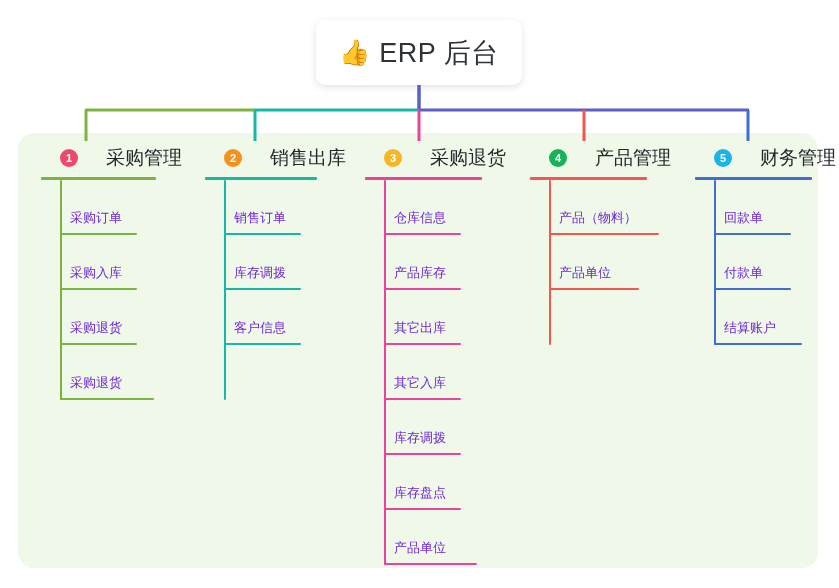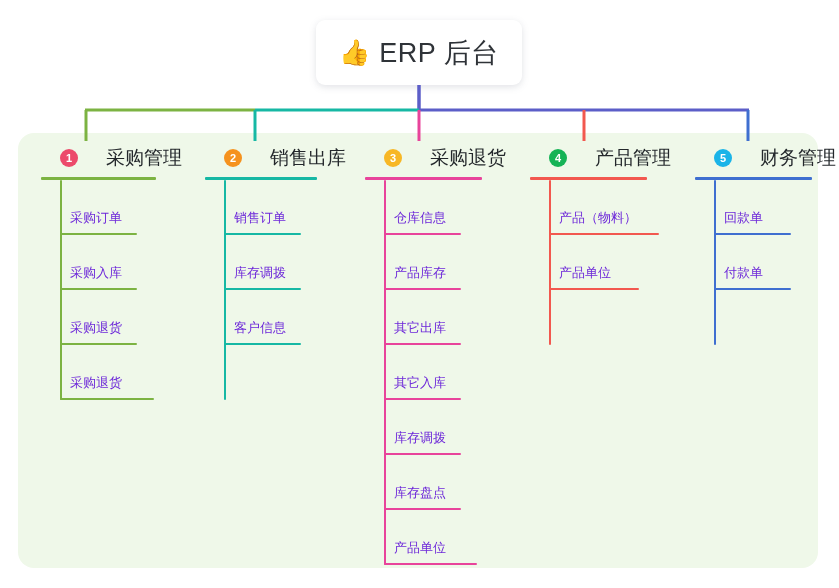--- a/index.html
+++ b/index.html
@@ -281,15 +281,19 @@
       <div class="leaf-list">
         <div class="leaf-spine" style="background: rgb(63, 111, 208); height: 165px;"></div>
         <div class="leaf">
           <span class="leaf-label">回款单</span>
           <div class="leaf-rule" style="background: rgb(63, 111, 208); width: 77px;"></div>
         </div>
         <div class="leaf">
           <span class="leaf-label">付款单</span>
           <div class="leaf-rule" style="background: rgb(63, 111, 208); width: 77px;"></div>
         </div>
+        <div class="leaf">
+          <span class="leaf-label">结算账户</span>
+          <div class="leaf-rule" style="background: rgb(63, 111, 208); width: 88px;"></div>
+        </div>
       </div>
     </div>
   </div>
 
 </body></html>

